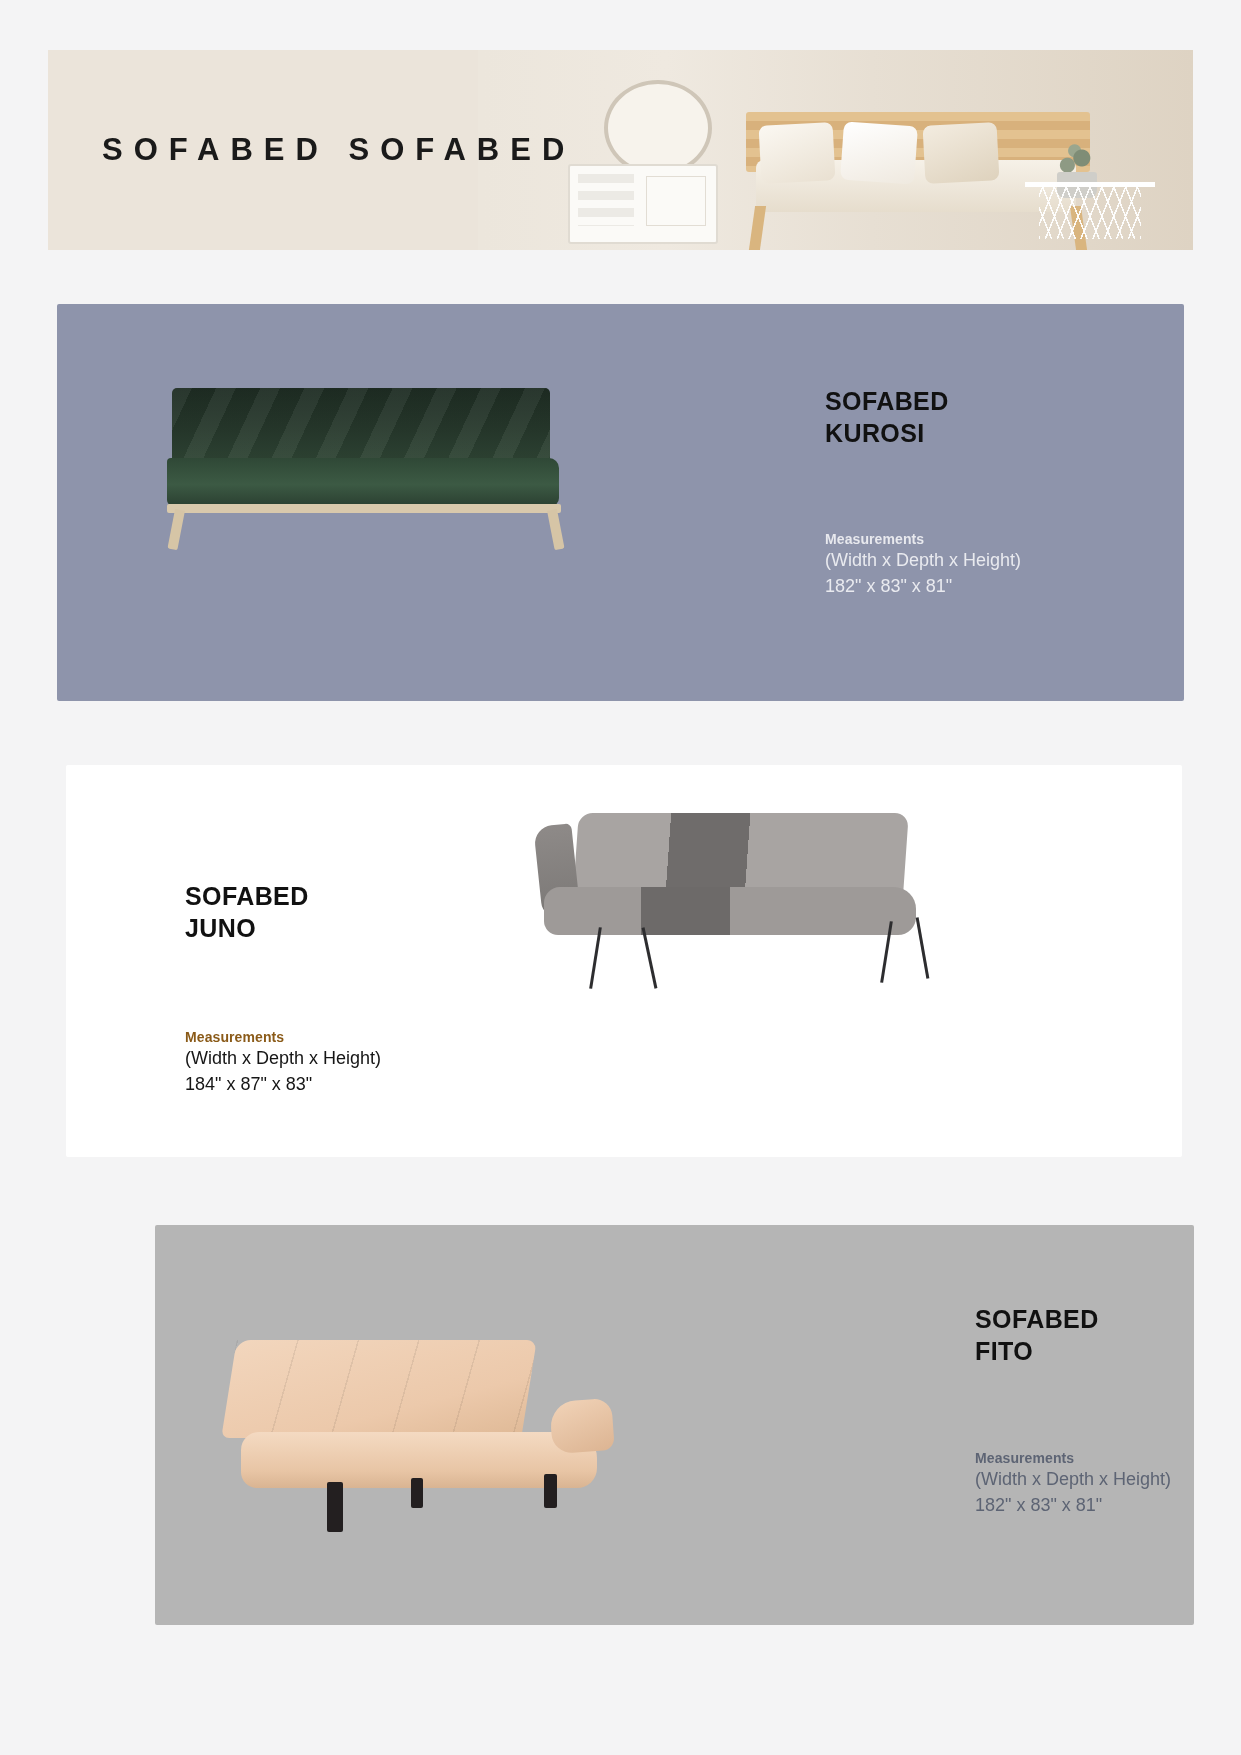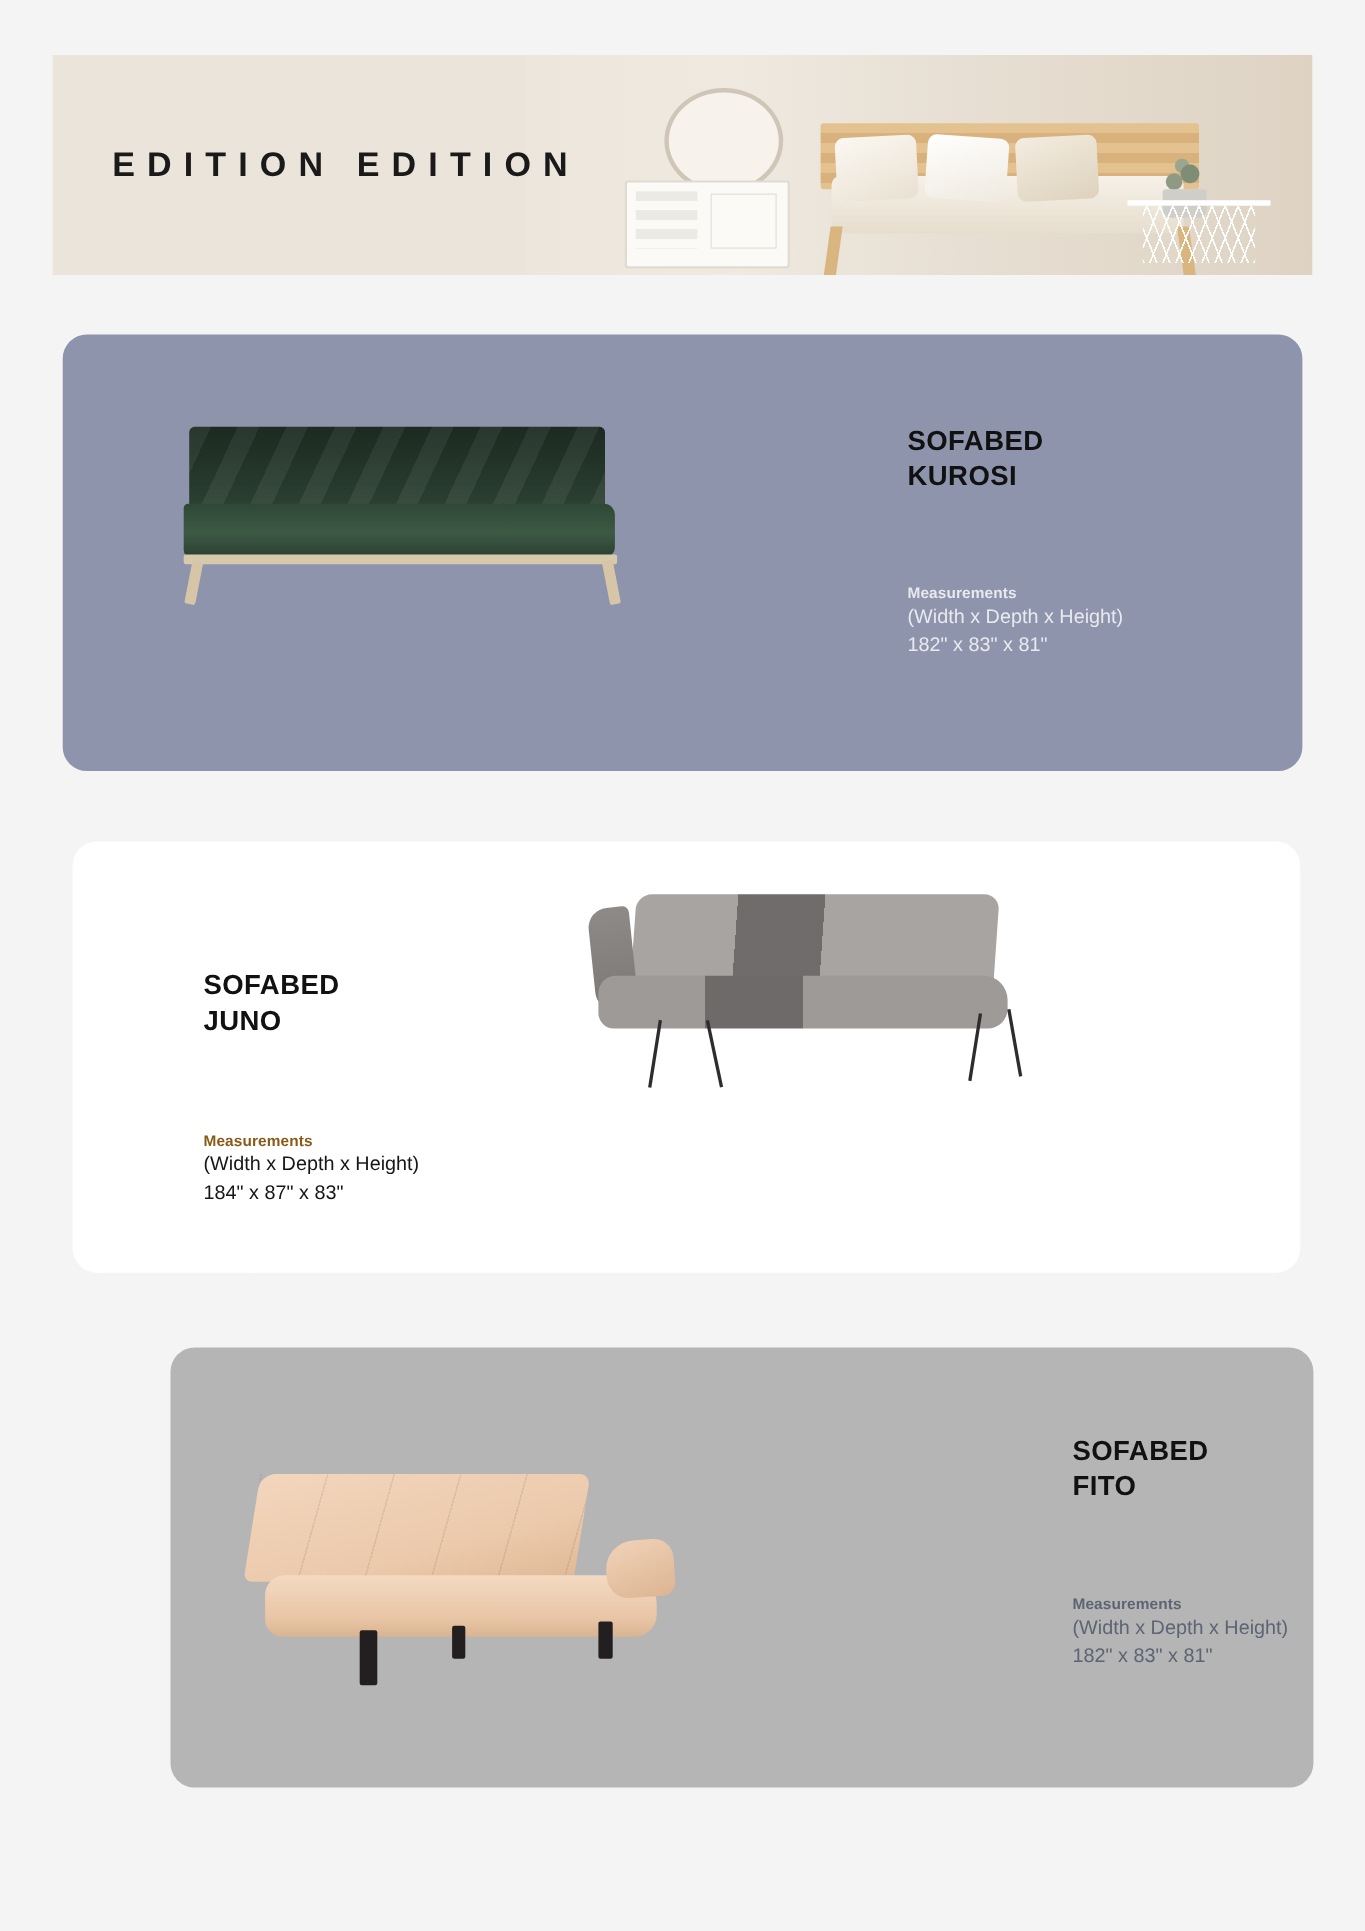--- a/index.html
+++ b/index.html
@@ -153,21 +153,21 @@
     font-size: 31px;
     font-weight: 700;
     letter-spacing: 11px;
     color: #1a1a1a;
     white-space: nowrap;
   }
 
   
   .card {
     position: absolute;
-    border-radius: 22px;
+    border-radius: 2px;
   }
   .card-1 {
     left: 57px; top: 304px;
     width: 1127px; height: 397px;
     background: #8e94ab;
   }
   .card-2 {
     left: 66px; top: 765px;
     width: 1116px; height: 392px;
     background: #ffffff;
@@ -344,21 +344,21 @@
       <div class="banner-plant">
         <div class="bp-leaves"></div>
         <div class="bp-pot"></div>
       </div>
       <div class="banner-table">
         <div class="bt-top"></div>
         <div class="bt-wire"></div>
       </div>
     </div>
     <div class="banner-overlay-left"></div>
-    <div class="banner-title">EDITION EDITION</div>
+    <div class="banner-title">SOFABED SOFABED</div>
   </div>
 
   <div class="card card-1">
 
     <div class="sofa sofa1">
       <div class="s1-back"></div>
       <div class="s1-sheen"></div>
       <div class="s1-seat"></div>
       <div class="s1-rail"></div>
       <div class="s1-leg s1-leg-l"></div>

